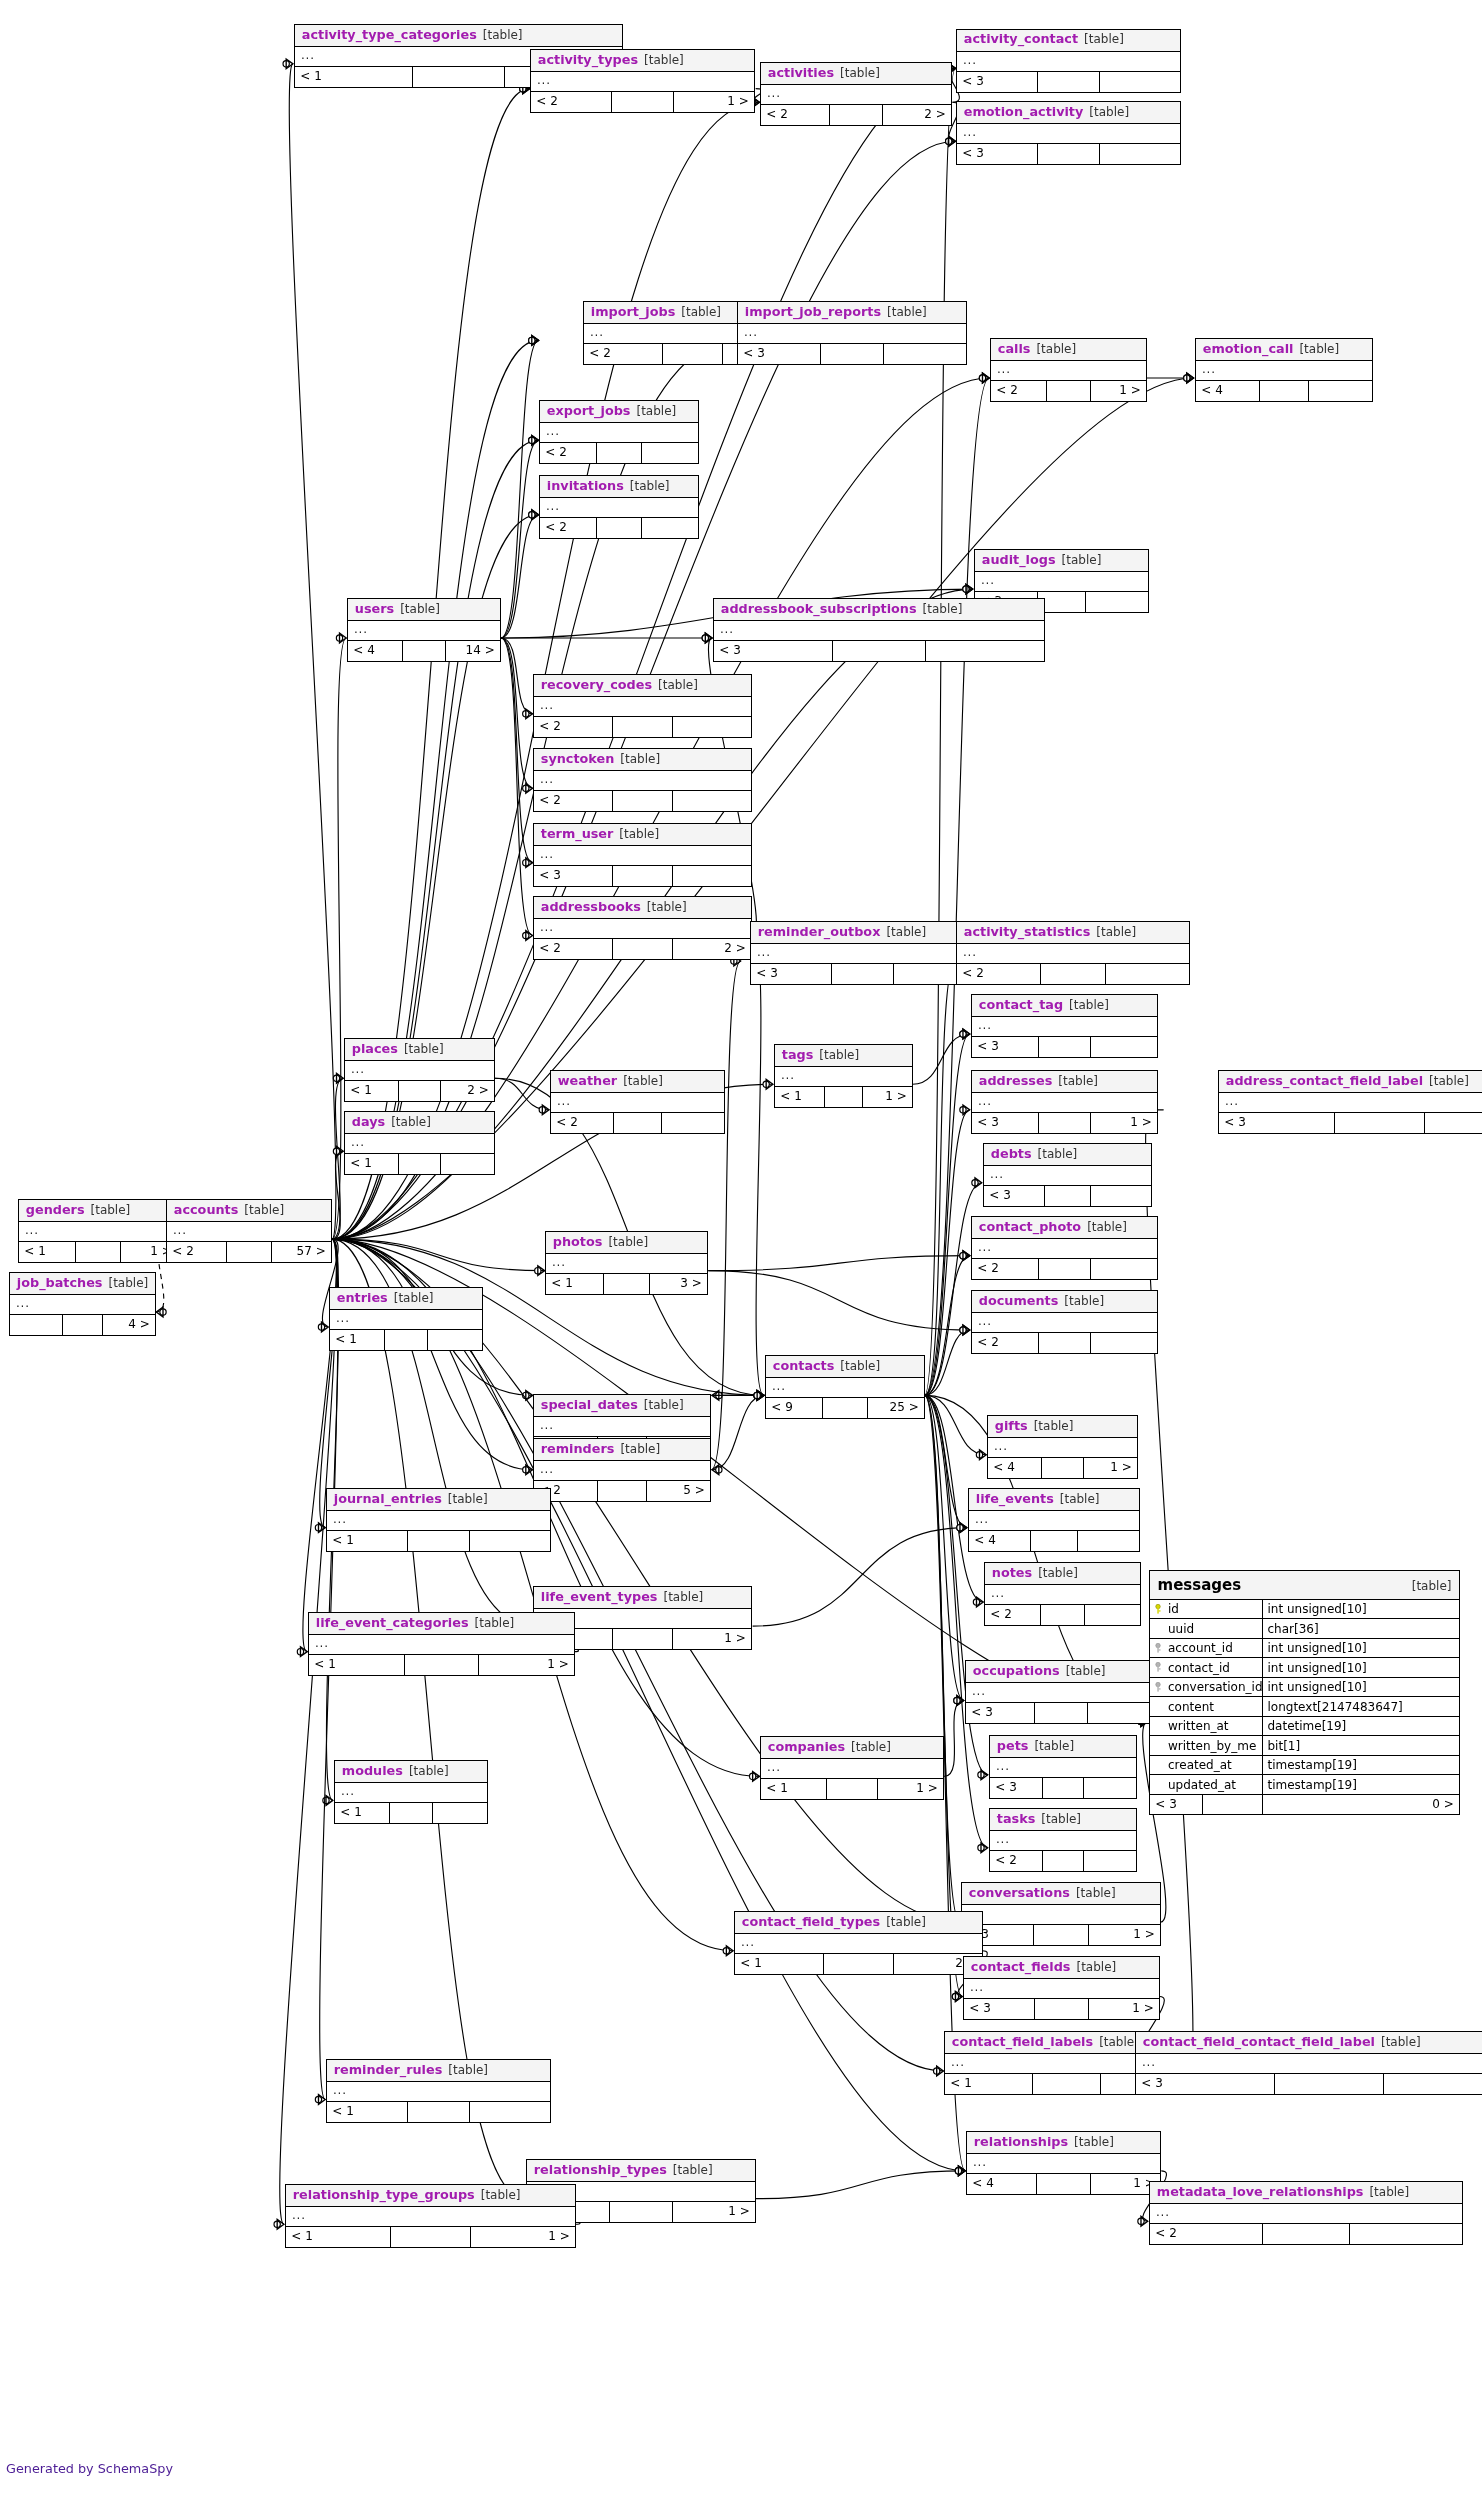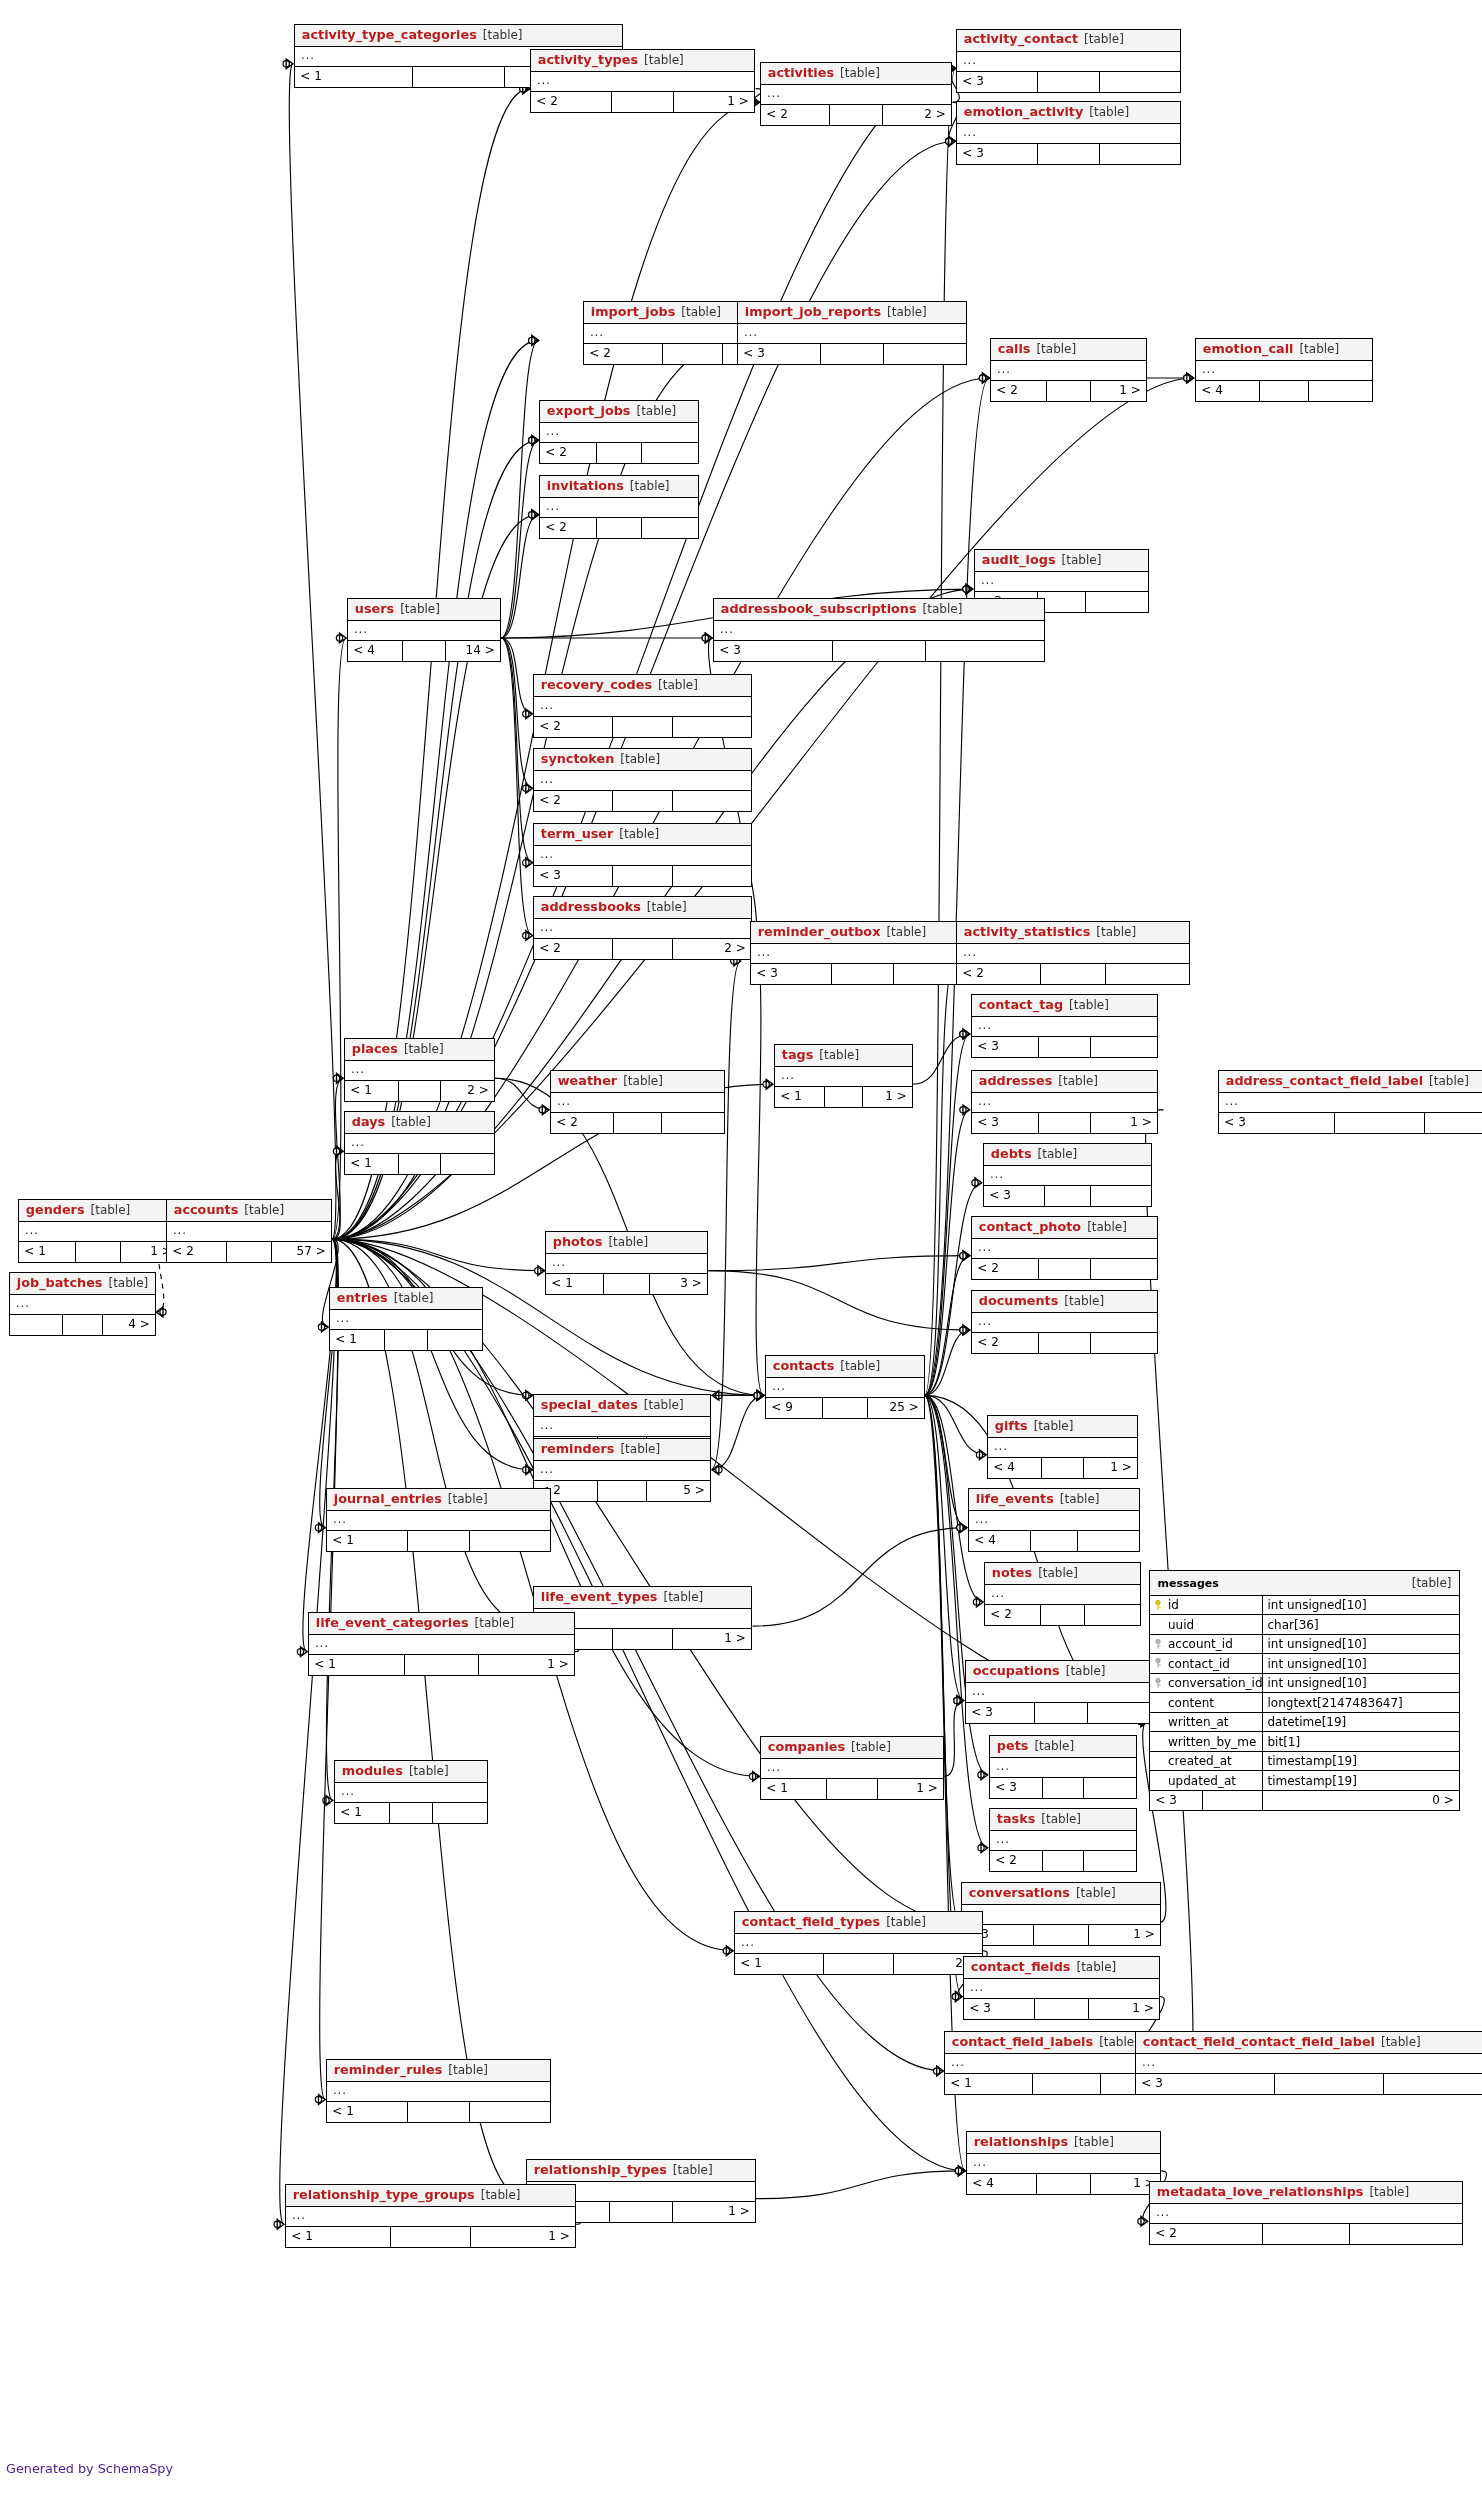--- a/index.html
+++ b/index.html
@@ -50,21 +50,21 @@
     border-bottom: 1.2px solid #000;
     padding: 3.8px 6.8px 4.5px 6.8px;
     white-space: nowrap;
     display: flex;
     align-items: baseline;
     gap: 6px;
   }
   .tnode .tname {
     font-weight: bold;
     font-size: 12.8px;
-    color: #b91c1c;
+    color: #a21caf;
   }
   .tnode .ttag {
     font-weight: normal;
     font-size: 12px;
     color: #333;
   }
   .tnode .tbody {
     box-sizing: border-box;
     border-bottom: 1.2px solid #000;
     padding: 2.3px 6px 4.5px 6px;
@@ -106,21 +106,21 @@
   .dnode .dhead {
     box-sizing: border-box;
     background: #f4f4f4;
     border-bottom: 1.5px solid #000;
     padding: 4.5px 7.5px 5.3px 7.5px;
     display: flex;
     justify-content: space-between;
     align-items: baseline;
     white-space: nowrap;
   }
-  .dnode .dname { font-weight: bold; font-size: 11px; }
+  .dnode .dname { font-weight: bold; font-size: 15px; }
   .dnode .dtag  { font-weight: normal; font-size: 12px; color: #333; }
   .dnode .drow {
     display: flex;
     border-bottom: 1px solid #000;
     height: 19.5px;
     box-sizing: border-box;
     align-items: center;
   }
   .dnode .dcol-name {
     box-sizing: border-box;

